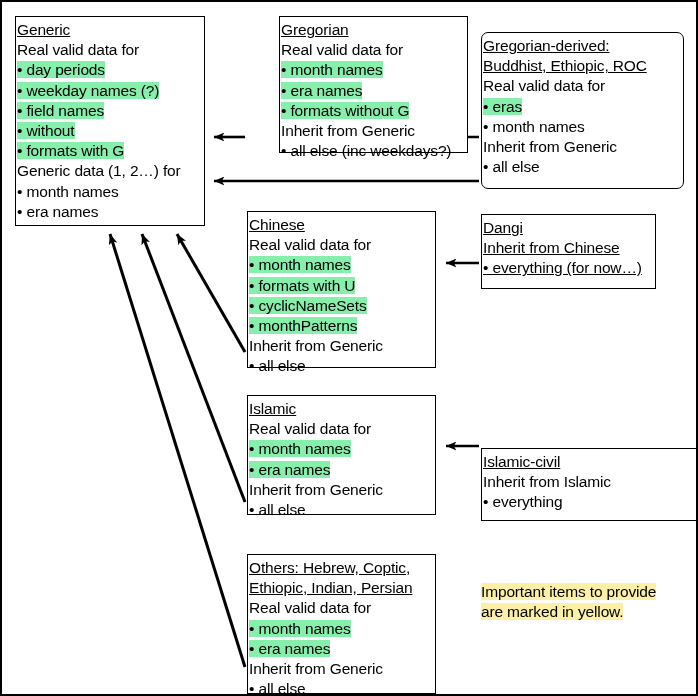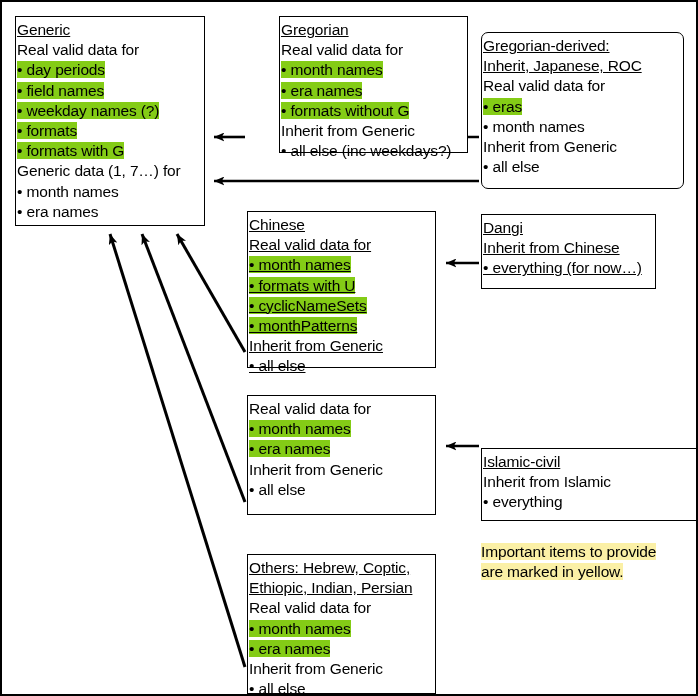--- a/index.html
+++ b/index.html
@@ -24,25 +24,26 @@
     padding:3px 4px 3px 1px;
     z-index:3;
   }
   .ln{
     font-size:15.5px;
     line-height:20.2px;
     white-space:nowrap;
     letter-spacing:-0.15px;
   }
   .title{ text-decoration:underline; }
-  .hl > span{ background:#84cc16; }
+  .hl > span{ background:#86efac; }
   .note{
     position:absolute;
     z-index:3;
     background:transparent;
+    margin-top:40px;
   }
   .note .ln span{ background:#FBF0A6; }
   svg.arrows{
     position:absolute;
     left:0;top:0;
     width:698px;height:696px;
     z-index:1;
     overflow:visible;
   }
 </style>
@@ -88,67 +89,68 @@
 
     <g>
       <line x1="243" y1="665" x2="108" y2="232" stroke="#000" stroke-width="3" marker-end="url(#ah)"></line>
     </g>
   </svg>
 
   <div class="box" style="left:13px;top:14px;width:190px;height:210px;">
     <div class="ln title">Generic</div>
     <div class="ln">Real valid data for</div>
     <div class="ln hl"><span>• day periods</span></div>
+    <div class="ln hl"><span>• weekday names (?)</span></div>
     <div class="ln hl"><span>• field names</span></div>
-    <div class="ln hl"><span>• weekday names (?)</span></div>
-    <div class="ln hl"><span>• formats</span></div>
+    <div class="ln hl"><span>• without</span></div>
     <div class="ln hl"><span>• formats with G</span></div>
-    <div class="ln">Generic data (1, 7…) for</div>
+    <div class="ln">Generic data (1, 2…) for</div>
     <div class="ln">• month names</div>
     <div class="ln">• era names</div>
   </div>
 
   <div class="box" style="left:245px;top:14px;width:189px;height:137px;margin-left:32px;">
     <div class="ln title">Gregorian</div>
     <div class="ln">Real valid data for</div>
     <div class="ln hl"><span>• month names</span></div>
     <div class="ln hl"><span>• era names</span></div>
     <div class="ln hl"><span>• formats without G</span></div>
     <div class="ln">Inherit from Generic</div>
     <div class="ln">• all else (inc weekdays?)</div>
   </div>
 
   <div class="box" style="left:479px;top:30px;width:203px;height:157px;border-radius:7px;">
     <div class="ln title">Gregorian-derived:</div>
-    <div class="ln title">Inherit, Japanese, ROC</div>
+    <div class="ln title">Buddhist, Ethiopic, ROC</div>
     <div class="ln">Real valid data for</div>
     <div class="ln hl"><span>• eras</span></div>
     <div class="ln">• month names</div>
     <div class="ln">Inherit from Generic</div>
     <div class="ln">• all else</div>
   </div>
 
-  <div class="box" style="left:245px;top:209px;width:189px;height:157px;text-decoration:underline;">
+  <div class="box" style="left:245px;top:209px;width:189px;height:157px;">
     <div class="ln title">Chinese</div>
     <div class="ln">Real valid data for</div>
     <div class="ln hl"><span>• month names</span></div>
     <div class="ln hl"><span>• formats with U</span></div>
     <div class="ln hl"><span>• cyclicNameSets</span></div>
     <div class="ln hl"><span>• monthPatterns</span></div>
     <div class="ln">Inherit from Generic</div>
     <div class="ln">• all else</div>
   </div>
 
   <div class="box" style="left:479px;top:212px;width:175px;height:75px;text-decoration:underline;">
     <div class="ln title">Dangi</div>
     <div class="ln">Inherit from Chinese</div>
     <div class="ln">• everything (for now…)</div>
   </div>
 
   <div class="box" style="left:245px;top:393px;width:189px;height:120px;">
+    <div class="ln title">Islamic</div>
     <div class="ln">Real valid data for</div>
     <div class="ln hl"><span>• month names</span></div>
     <div class="ln hl"><span>• era names</span></div>
     <div class="ln">Inherit from Generic</div>
     <div class="ln">• all else</div>
   </div>
 
   <div class="box" style="left:479px;top:417px;width:243px;height:73px;margin-top:29px;">
     <div class="ln title">Islamic-civil</div>
     <div class="ln">Inherit from Islamic</div>

